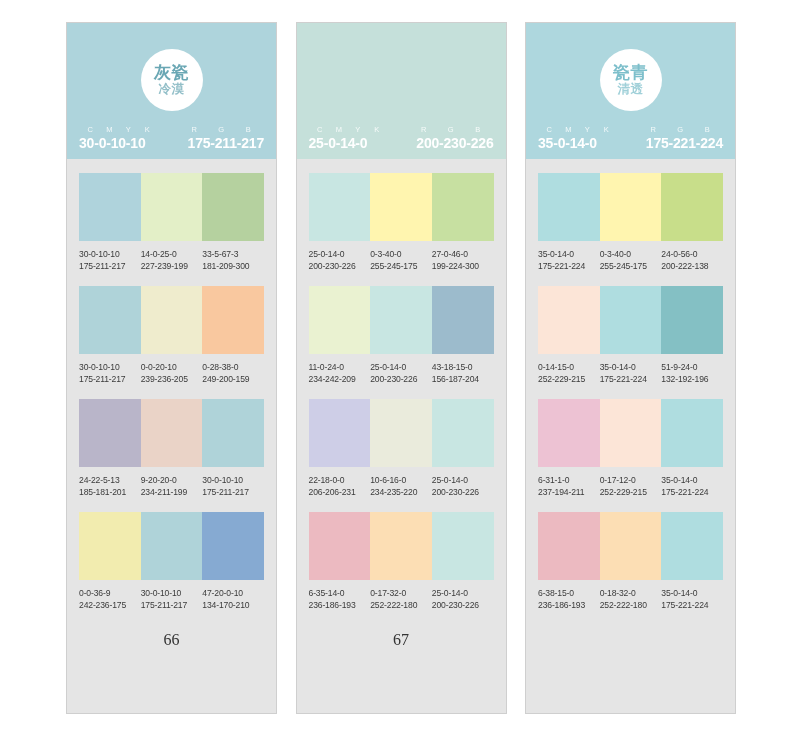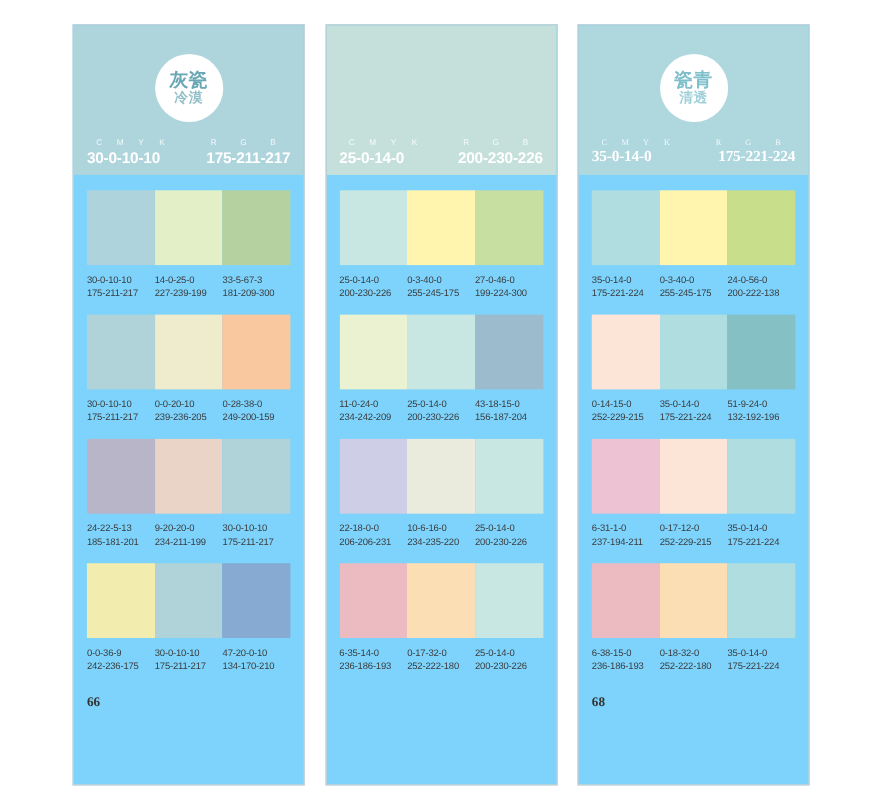--- a/index.html
+++ b/index.html
@@ -26,21 +26,21 @@
     top: 22px;
     width: 670px;
     height: 692px;
     display: flex;
     justify-content: space-between;
   }
 
   .card {
     width: 211px;
     height: 692px;
-    background: #7dd3fc;
+    background: #e5e5e5;
     border: 1px solid #cfcfcf;
     display: flex;
     flex-direction: column;
     overflow: hidden;
   }
 
   
   .card-header {
     position: relative;
     height: 136px;
@@ -139,25 +139,25 @@
     font-size: 8.6px;
     line-height: 1.45;
     letter-spacing: -0.15px;
     white-space: nowrap;
   }
   .label-cmyk { display: block; }
   .label-rgb  { display: block; }
 
   .card-footer {
     flex: 0 0 auto;
+    text-align: center;
     padding: 6px 0 0 0;
     font-family: "Liberation Serif", "DejaVu Serif", serif;
-    font-size: 12px;
+    font-size: 16px;
     color: #333333;
-    font-weight: bold;
   }
   .footer-spacer { flex: 1 1 auto; }
 </style>
 </head>
 <body style="background-color: rgb(255, 255, 255);">
 
 <div id="page">
   <div class="cards">
 
     <div class="card">
@@ -384,26 +384,27 @@
               <span class="label-cmyk">0-17-32-0</span>
               <span class="label-rgb">252-222-180</span>
             </div>
             <div class="label-cell">
               <span class="label-cmyk">25-0-14-0</span>
               <span class="label-rgb">200-230-226</span>
             </div>
           </div>
         </div>
 
+        <div class="card-footer">67</div>
         <div class="footer-spacer"></div>
       </div>
     </div>
 
     <div class="card">
-      <div class="card-header" style="background-color: rgb(174, 215, 222); font-family: Liberation Serif, serif;">
+      <div class="card-header" style="background-color: rgb(174, 215, 222);">
         <div class="header-badge" style="color: rgb(125, 191, 203);">
           <div class="badge-main">瓷青</div>
           <div class="badge-sub">清透</div>
         </div>
         <div class="header-codes">
           <div class="code-group cmyk">
             <div class="code-letters cmyk">
               <span>C</span>
               <span>M</span>
               <span>Y</span>
@@ -503,19 +504,18 @@
               <span class="label-cmyk">0-18-32-0</span>
               <span class="label-rgb">252-222-180</span>
             </div>
             <div class="label-cell">
               <span class="label-cmyk">35-0-14-0</span>
               <span class="label-rgb">175-221-224</span>
             </div>
           </div>
         </div>
 
-        <div class="card-footer">68</div>
         <div class="footer-spacer"></div>
       </div>
     </div>
 
   </div>
 </div>
 
 </body></html>

